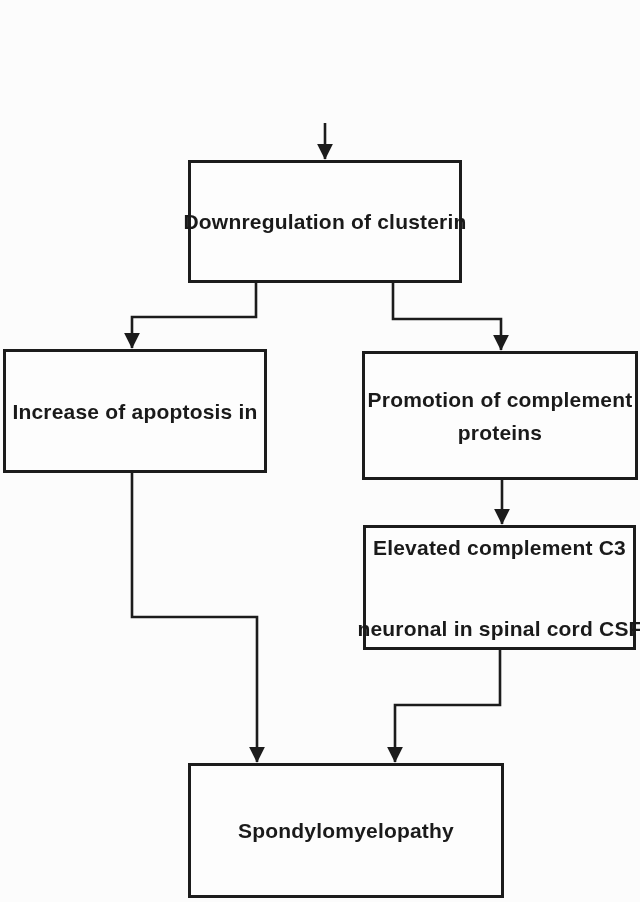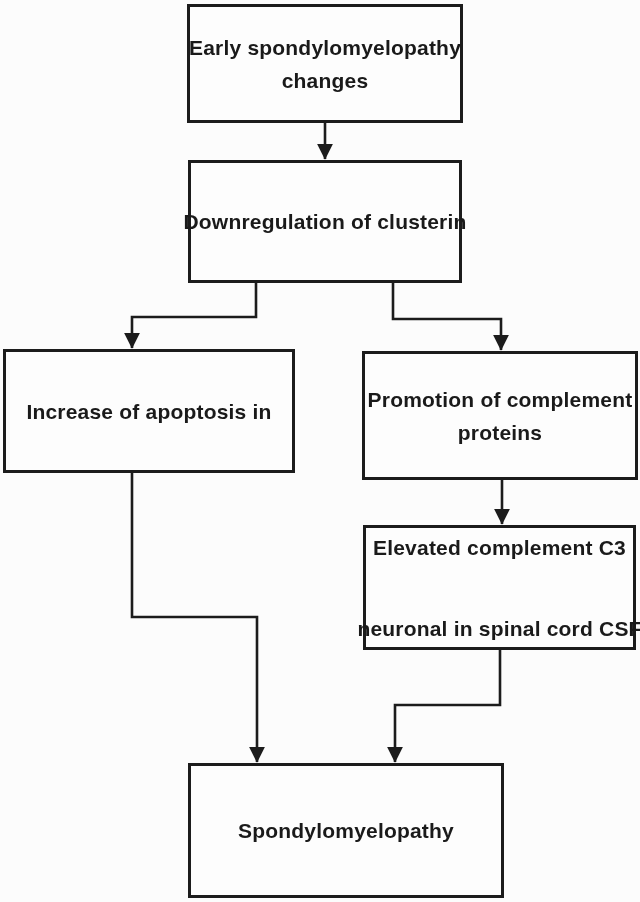--- a/index.html
+++ b/index.html
@@ -28,21 +28,21 @@
     color: #1a1a1a;
     font-size: 21px;
     font-weight: 700;
     line-height: 33px;
     letter-spacing: 0.2px;
   }
   .node .line { white-space: nowrap; }
   
   .n-a { left: 187px; top: 4px;   width: 276px; height: 119px; }
   .n-b { left: 188px; top: 160px; width: 274px; height: 123px; justify-content: center; }
-  .n-c { left: 3px;   top: 349px; width: 292px; height: 124px; }
+  .n-c { left: 3px;   top: 349px; width: 264px; height: 124px; }
   .n-d { left: 362px; top: 351px; width: 276px; height: 129px; }
   .n-e { left: 363px; top: 525px; width: 273px; height: 125px; gap: 48px; }
   .n-f { left: 188px; top: 763px; width: 316px; height: 135px; }
   .arrows {
     position: absolute;
     left: 0; top: 0;
     width: 640px; height: 902px;
     pointer-events: none;
   }
   .arrows path.connector {
@@ -63,24 +63,20 @@
       </marker>
     </defs>
     <path class="connector" d="M325,123 V159" marker-end="url(#ah)"></path>
     <path class="connector" d="M256,283 V317 H132 V348" marker-end="url(#ah)"></path>
     <path class="connector" d="M393,283 V319 H501 V350" marker-end="url(#ah)"></path>
     <path class="connector" d="M502,480 V524" marker-end="url(#ah)"></path>
     <path class="connector" d="M132,473 V617 H257 V762" marker-end="url(#ah)"></path>
     <path class="connector" d="M500,650 V705 H395 V762" marker-end="url(#ah)"></path>
   </svg>
 
-  <div class="node n-a">
-      <div class="line">Early spondylomyelopathy</div>
-      <div class="line">changes</div>
-    </div>
 
   <div class="node n-b">
       <div class="line">Downregulation of clusterin</div>
     </div>
 
   <div class="node n-c">
       <div class="line">Increase of apoptosis in</div>
     </div>
 
   <div class="node n-d">

